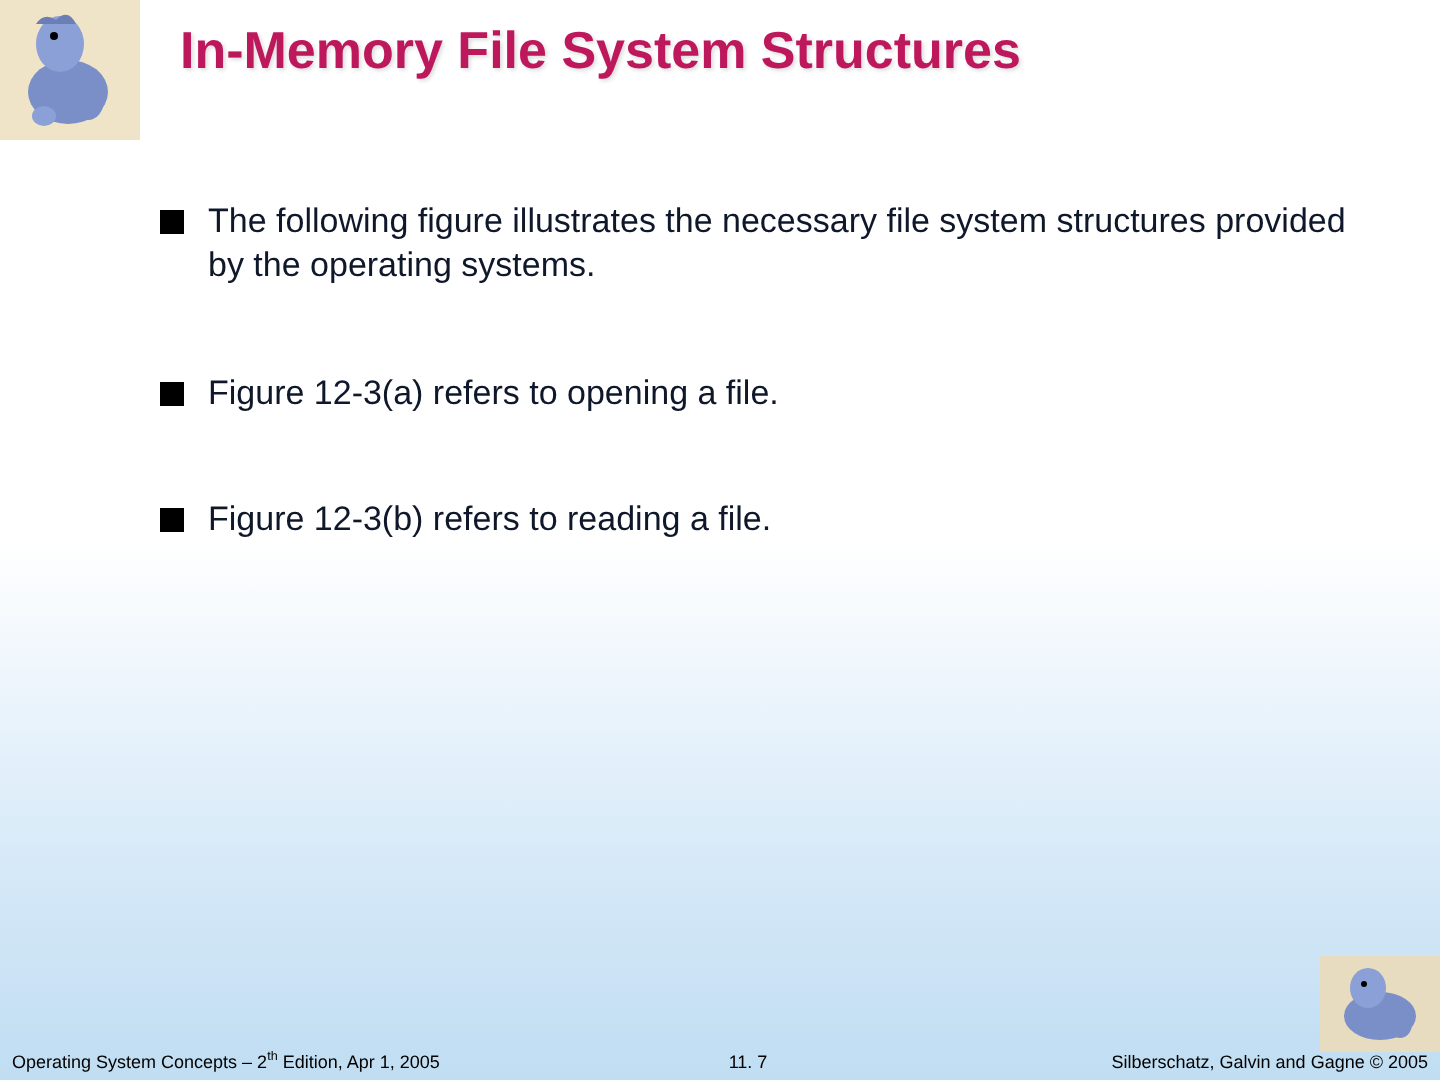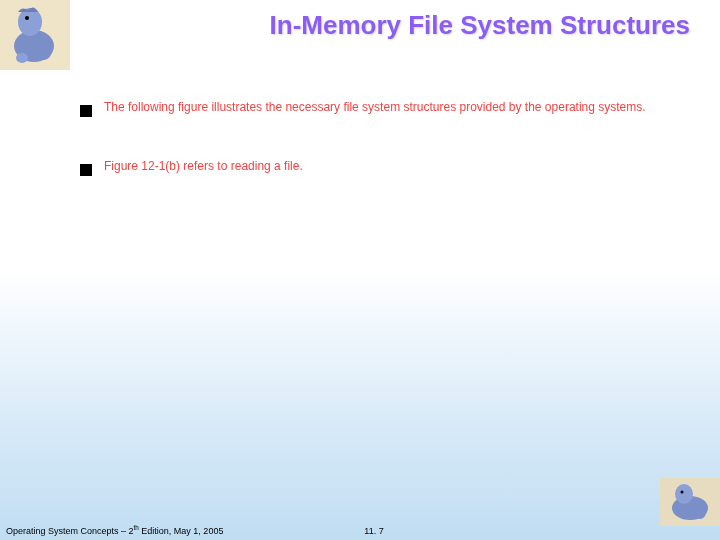--- a/index.html
+++ b/index.html
@@ -14,38 +14,38 @@
     width: 70px;
     height: 70px;
   }
   .corner-art.top-left { top: 0; left: 0; }
   .corner-art.bottom-right { bottom: 14px; right: 0; width: 60px; height: 48px; }
   .title {
     position: absolute;
     top: 10px;
     left: 90px;
     right: 30px;
-    text-align: right;
+    text-align: left;
     font-size: 26px;
     font-weight: bold;
-    color: #8b5cf6;
+    color: #be185d;
     text-shadow: 1px 1px 2px rgba(0,0,0,0.15);
   }
   .content {
     position: absolute;
     top: 100px;
     left: 80px;
     right: 40px;
   }
   .bullet-item {
     display: flex;
     align-items: flex-start;
     margin-bottom: 42px;
-    font-size: 12px;
-    color: #ef4444;
+    font-size: 17px;
+    color: #0f172a;
     line-height: 1.28;
   }
   .sq-bullet {
     width: 12px;
     height: 12px;
     background: #000;
     flex: 0 0 12px;
     margin-top: 5px;
     margin-right: 12px;
   }
@@ -94,32 +94,37 @@
 
 <h1 class="title">In-Memory File System Structures</h1>
 
 <div class="content">
   <div class="bullet-item">
     <span class="sq-bullet"></span>
     <span>The following figure illustrates the necessary file system structures provided by the operating systems.</span>
   </div>
   <div class="bullet-item">
     <span class="sq-bullet"></span>
-    <span>Figure 12-1(b) refers to reading a file.</span>
+    <span>Figure 12-3(a) refers to opening a file.</span>
+  </div>
+  <div class="bullet-item">
+    <span class="sq-bullet"></span>
+    <span>Figure 12-3(b) refers to reading a file.</span>
   </div>
 </div>
 
 <div class="corner-art bottom-right">
   <svg viewBox="0 0 60 48" width="60" height="48">
     <rect x="0" y="0" width="60" height="48" fill="#e8dcc0"></rect>
     <ellipse cx="30" cy="30" rx="18" ry="12" fill="#7a8fc7"></ellipse>
     <ellipse cx="24" cy="16" rx="9" ry="10" fill="#8aa0d6"></ellipse>
     <circle cx="22" cy="14" r="1.5" fill="#000"></circle>
     <ellipse cx="40" cy="34" rx="6" ry="7" fill="#7a8fc7"></ellipse>
   </svg>
 </div>
 
 <div class="footer">
   <div class="footer-left">
-    <span>Operating System Concepts – 2</span><sup>th</sup><span> Edition, May 1, 2005</span>
+    <span>Operating System Concepts – 2</span><sup>th</sup><span> Edition, Apr 1, 2005</span>
   </div>
   <div class="footer-center">11. 7</div>
+  <div class="footer-right">Silberschatz, Galvin and Gagne © 2005</div>
 </div>
 
 </body></html>

